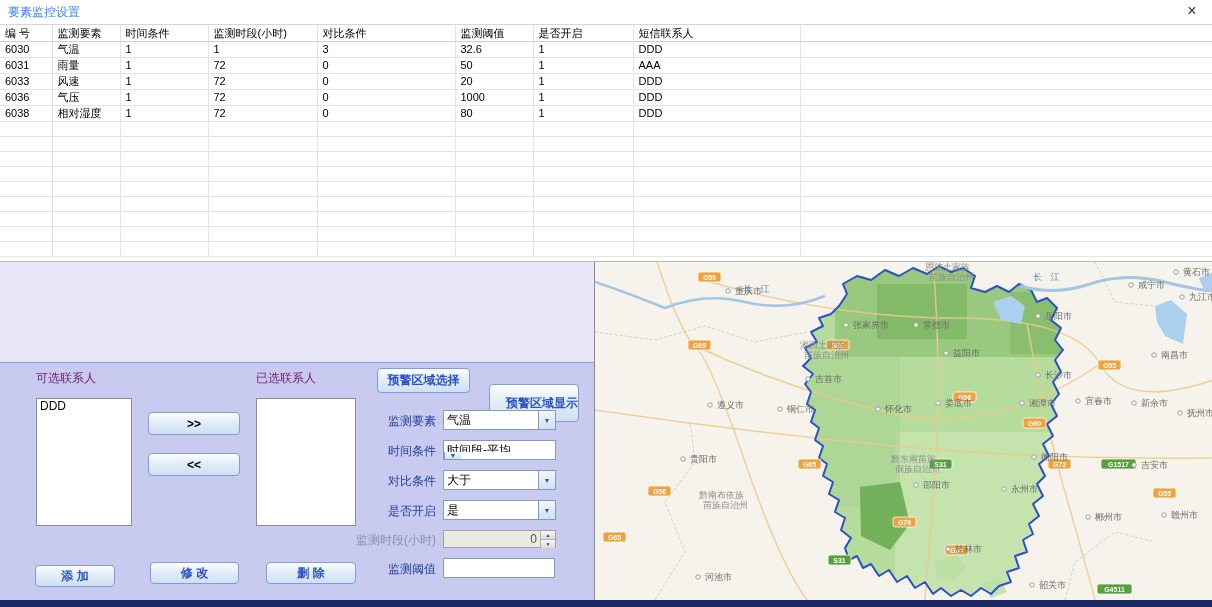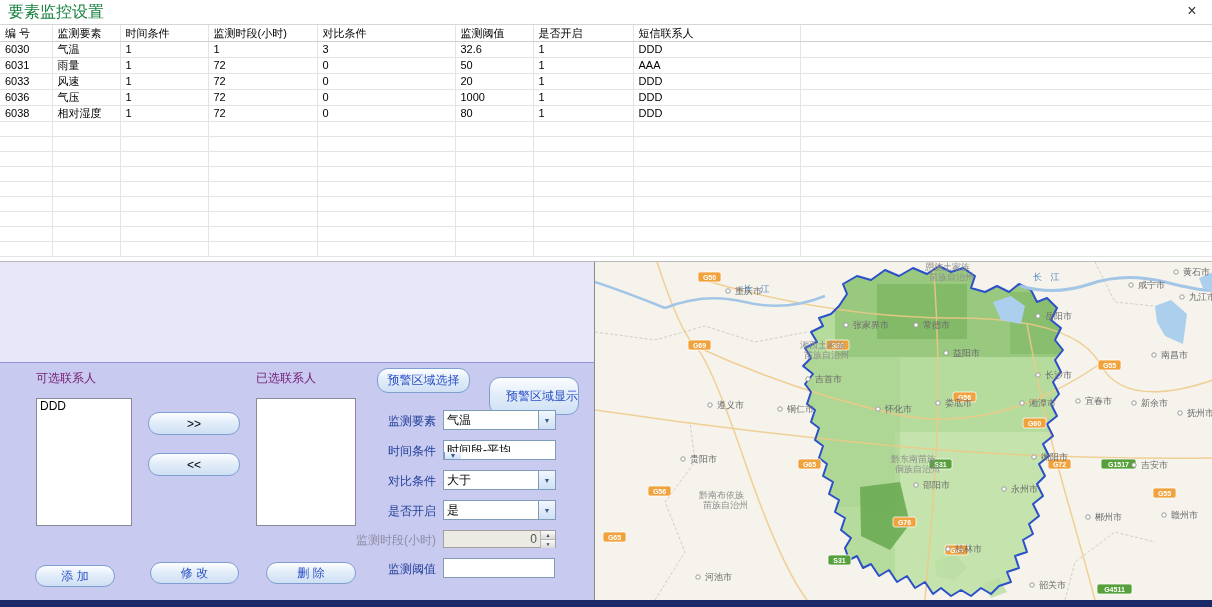--- a/index.html
+++ b/index.html
@@ -1,37 +1,37 @@
 <!DOCTYPE html>
 <html><head>
 <meta charset="utf-8">
 <style>
   * { margin:0; padding:0; box-sizing:border-box; }
   body { font-family:"Liberation Sans", sans-serif; background:#fff; }
   .window { position:relative; width:1212px; height:607px; background:#fff; overflow:hidden; }
 
   
   .titlebar { position:absolute; left:0; top:0; width:100%; height:24px; background:#fff; }
-  .titlebar .title { position:absolute; left:8px; top:0; line-height:24px; font-size:16px; color:#15803d; }
+  .titlebar .title { position:absolute; left:8px; top:0; line-height:24px; font-size:12px; color:#3b82f6; }
   .titlebar .close { position:absolute; right:10px; top:2px; font-size:16px; color:#333; width:20px; text-align:center; cursor:default; }
 
   
   .table-area { position:absolute; left:0; top:24px; width:1212px; height:238px; background:#fff; border-top:1px solid #d6d6d6; border-bottom:1px solid #b9b9b9; overflow:hidden; }
   table#grid { border-collapse:collapse; table-layout:fixed; width:100%; }
   #grid th, #grid td { border-right:1px solid #e4e4e4; border-bottom:1px solid #e4e4e4; font-size:11px; font-weight:normal; text-align:left; padding:0 5px; height:15px; line-height:15px; white-space:nowrap; overflow:hidden; color:#000; }
   #grid th { border-bottom:1px solid #cfcfcf; height:16px; line-height:16px; }
   #grid .filler { border-right:none; }
 
   
   .bottom-left { position:absolute; left:0; top:262px; width:594px; height:338px; background:#e7e7f9; }
   .panel-lower { position:absolute; left:0; top:100px; width:594px; height:238px; background:#c9caef; border-top:1px solid #9595d8; }
   .plabel { position:absolute; font-size:12px; color:#701a75; }
   .listbox { position:absolute; background:#fff; border:1px solid #8a8a99; overflow:hidden; }
   .list-item { font-size:12px; line-height:14px; padding:0 3px; color:#000; }
-  .btn { position:absolute; background:linear-gradient(#fdfeff, #e2edf9 45%, #cfe0f4); border:1px solid #7f9fd0; border-radius:11px; font-size:12px; color:#000; display:flex; align-items:center; justify-content:center; cursor:default; }
+  .btn { position:absolute; background:linear-gradient(#fdfeff, #e2edf9 45%, #cfe0f4); border:1px solid #7f9fd0; border-radius:4px; font-size:12px; color:#000; display:flex; align-items:center; justify-content:center; cursor:default;font-weight:bold; }
   .btn.blue-text { color:#2b50c8; }
   .flabel { position:absolute; left:330px; width:106px; text-align:right; font-size:12px; color:#23429e; }
   .flabel.dim { color:#8e8ea8; }
   .combo { position:absolute; left:443px; width:113px; height:20px; background:#fff; border:1px solid #7f9db9; display:flex; }
   .combo-text { flex:1; font-size:12px; line-height:18px; padding-left:3px; overflow:hidden; white-space:nowrap; color:#000; }
   .combo-btn { width:17px; border-left:1px solid #7f9db9; background:linear-gradient(#f2f7fd,#cfe0f5); display:flex; align-items:center; justify-content:center; font-size:7px; color:#3a5a86; }
   .spin { position:absolute; left:443px; width:113px; height:18px; background:#ebebe4; border:1px solid #a0a0a0; display:flex; align-items:stretch; }
   .spin-val { flex:1; text-align:right; font-size:12px; line-height:16px; color:#555; padding-right:3px; }
   .spin-btns { width:15px; display:flex; flex-direction:column; border-left:1px solid #b5b5b5; }
   .spin-up, .spin-down { flex:1; font-size:5px; line-height:8px; text-align:center; background:linear-gradient(#fafafa,#dadada); color:#444; }
@@ -251,21 +251,21 @@
 
     <div class="listbox" id="available-list" style="left:36px; top:136px; width:96px; height:128px;">
         <div class="list-item">DDD</div>
       </div>
     <div class="listbox" id="selected-list" style="left:256px; top:136px; width:100px; height:128px;"></div>
 
     <button class="btn" style="left:148px; top:150px; width:92px; height:23px;">&gt;&gt;</button>
     <button class="btn" style="left:148px; top:191px; width:92px; height:23px;">&lt;&lt;</button>
 
     <button class="btn blue-text" style="left:377px; top:106px; width:93px; height:25px;">预警区域选择</button>
-    <button class="btn blue-text" style="left:489px; top:115px; width:90px; height:38px;padding-left:16px;">预警区域显示</button>
+    <button class="btn blue-text" style="left:489px; top:122px; width:90px; height:38px;padding-left:16px;">预警区域显示</button>
 
     <span class="flabel" style="top:151px;">监测要素</span>
     <div class="combo" style="top:148px;">
       <span class="combo-text">气温</span>
       <span class="combo-btn">▼</span>
     </div>
 
     <span class="flabel" style="top:181px;">时间条件</span>
     <div class="combo" style="top:178px;flex-direction:column;">
       <span class="combo-text">时间段-平均</span>

